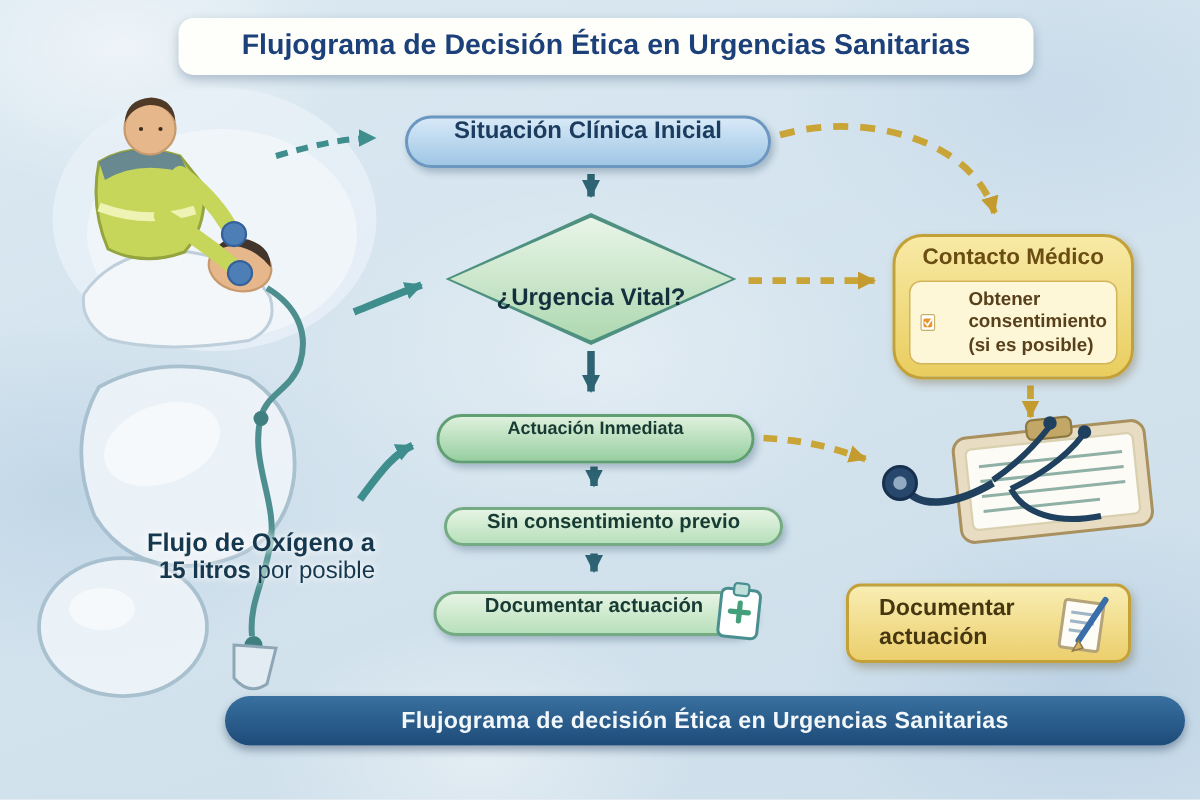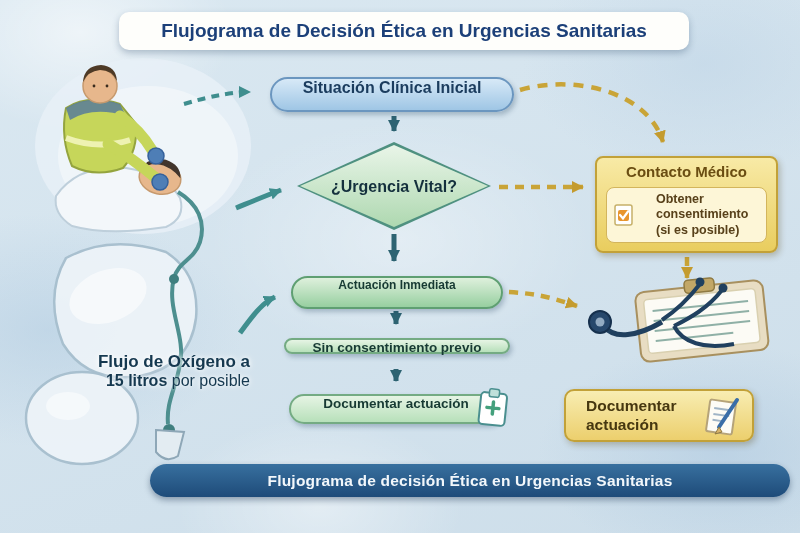--- a/index.html
+++ b/index.html
@@ -42,41 +42,41 @@
   .diamond-inner {
     position:absolute; inset:3px;
     clip-path:polygon(50% 0%, 100% 50%, 50% 100%, 0% 50%);
     background:linear-gradient(#e9f5e8,#aed8b0);
   }
   .diamond-label {
     position:absolute; inset:0; display:flex; align-items:center; justify-content:center;
     font-size:16px; font-weight:bold; color:#14303d;
   }
   .contact-box {
-    position:absolute; left:595px; top:156px; width:183px; height:97px;
-    border-radius:8px; background:linear-gradient(#f8eaa6,#e9cd5e);
+    position:absolute; left:595px; top:156px; width:161px; height:97px;
+    border-radius:20px; background:linear-gradient(#f8eaa6,#e9cd5e);
     border:2px solid #c2a138; box-shadow:2px 3px 6px rgba(90,70,20,.3);
   }
   .contact-title { margin-top:5px; text-align:center; font-size:15px; font-weight:bold; color:#6a4d12; }
   .contact-panel {
     position:absolute; left:9px; right:9px; top:29px; bottom:8px;
     background:#fdf6d7; border:1.5px solid #d3b55c; border-radius:8px;
     display:flex; align-items:center; gap:21px; padding:4px 6px;
   }
   .contact-note { flex:1; font-size:12.5px; font-weight:bold; color:#58411a; line-height:1.22; }
   .pill-green {
     left:291px; top:276px; width:212px; height:33px; border-radius:17px;
     background:linear-gradient(#def0dc,#97cfa0); border:2px solid #5f9f72;
     font-size:12px; color:#173a33;
   }
   .pill-green-sm {
     border-radius:15px; background:linear-gradient(#e6f4e4,#b7e0ba);
     border:2px solid #74ab83; font-size:13.5px; color:#173a33;
   }
-  .sin-node { left:284px; top:338px; width:226px; height:16px; }
+  .sin-node { left:296px; top:338px; width:226px; height:26px; }
   .doc-node { left:289px; top:394px; width:214px; height:30px; }
   .side-doc {
     position:absolute; left:564px; top:389px; width:190px; height:53px;
     border-radius:10px; background:linear-gradient(#f8edb2,#eccf6d);
     border:2px solid #c2a138; box-shadow:2px 3px 6px rgba(90,70,20,.3);
     display:flex; align-items:center; padding-left:20px;
     font-size:15.5px; font-weight:bold; color:#463710;
   }
   .side-doc-text { width:112px; line-height:1.2; }
   .footer-banner {
@@ -196,21 +196,21 @@
     <span>Flujograma de Decisión Ética en Urgencias Sanitarias</span>
   </div>
 
   <div class="node pill-blue">
     <span>Situación Clínica Inicial</span>
   </div>
 
   <div class="diamond-outer">
     <div class="diamond-inner"></div>
   </div>
-  <div class="diamond-label" style="left:297px; top:143px; width:194px; height:88px; position:absolute;">¿Urgencia Vital?</div>
+  <div class="diamond-label" style="left:297px; top:155px; width:194px; height:88px; position:absolute;">¿Urgencia Vital?</div>
 
   <div class="contact-box">
     <div class="contact-title">Contacto Médico</div>
     <div class="contact-panel">
       <svg width="22" height="26" viewBox="0 0 22 26">
         <rect x="2" y="3" width="17" height="20" rx="2" fill="#ffffff" stroke="#c6b06a" stroke-width="1.5"></rect>
         <rect x="5" y="8" width="11" height="11" rx="2" fill="#e8952d"></rect>
         <path d="M7,13 l3,3.5 l5,-7" stroke="#ffffff" stroke-width="2.2" fill="none" stroke-linecap="round"></path>
       </svg>
       <div class="contact-note">Obtener consentimiento (si es posible)</div>

